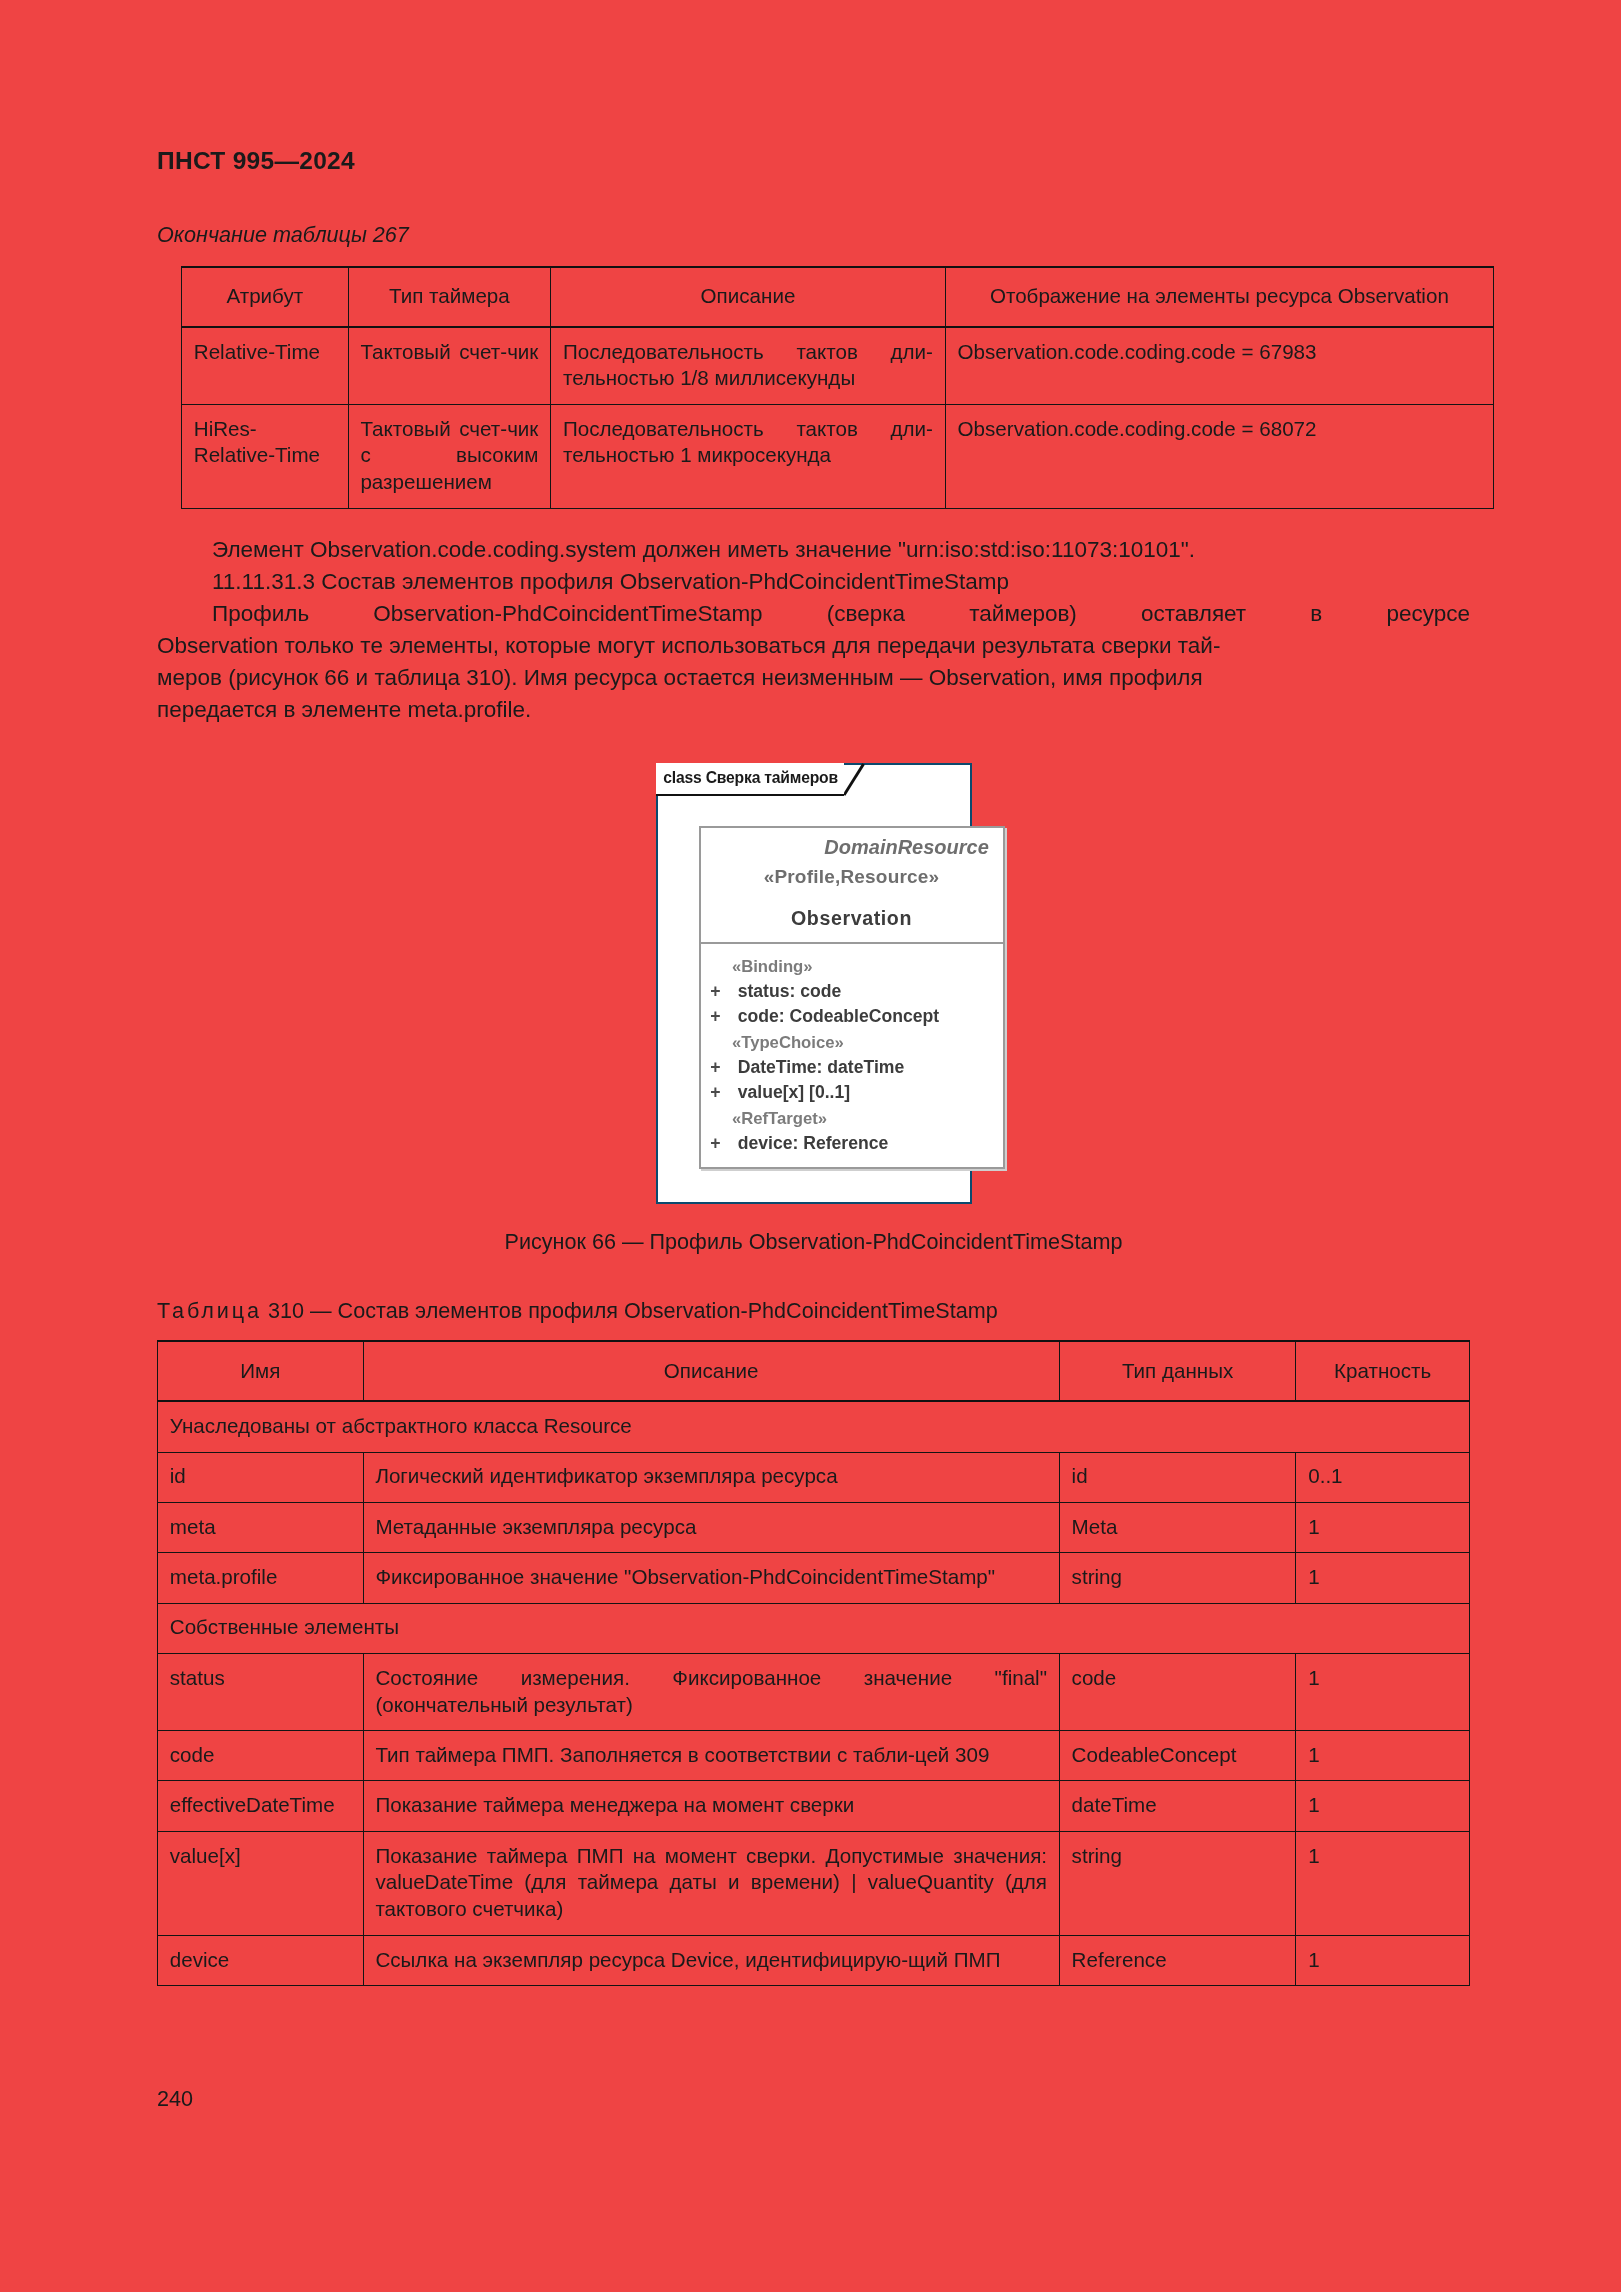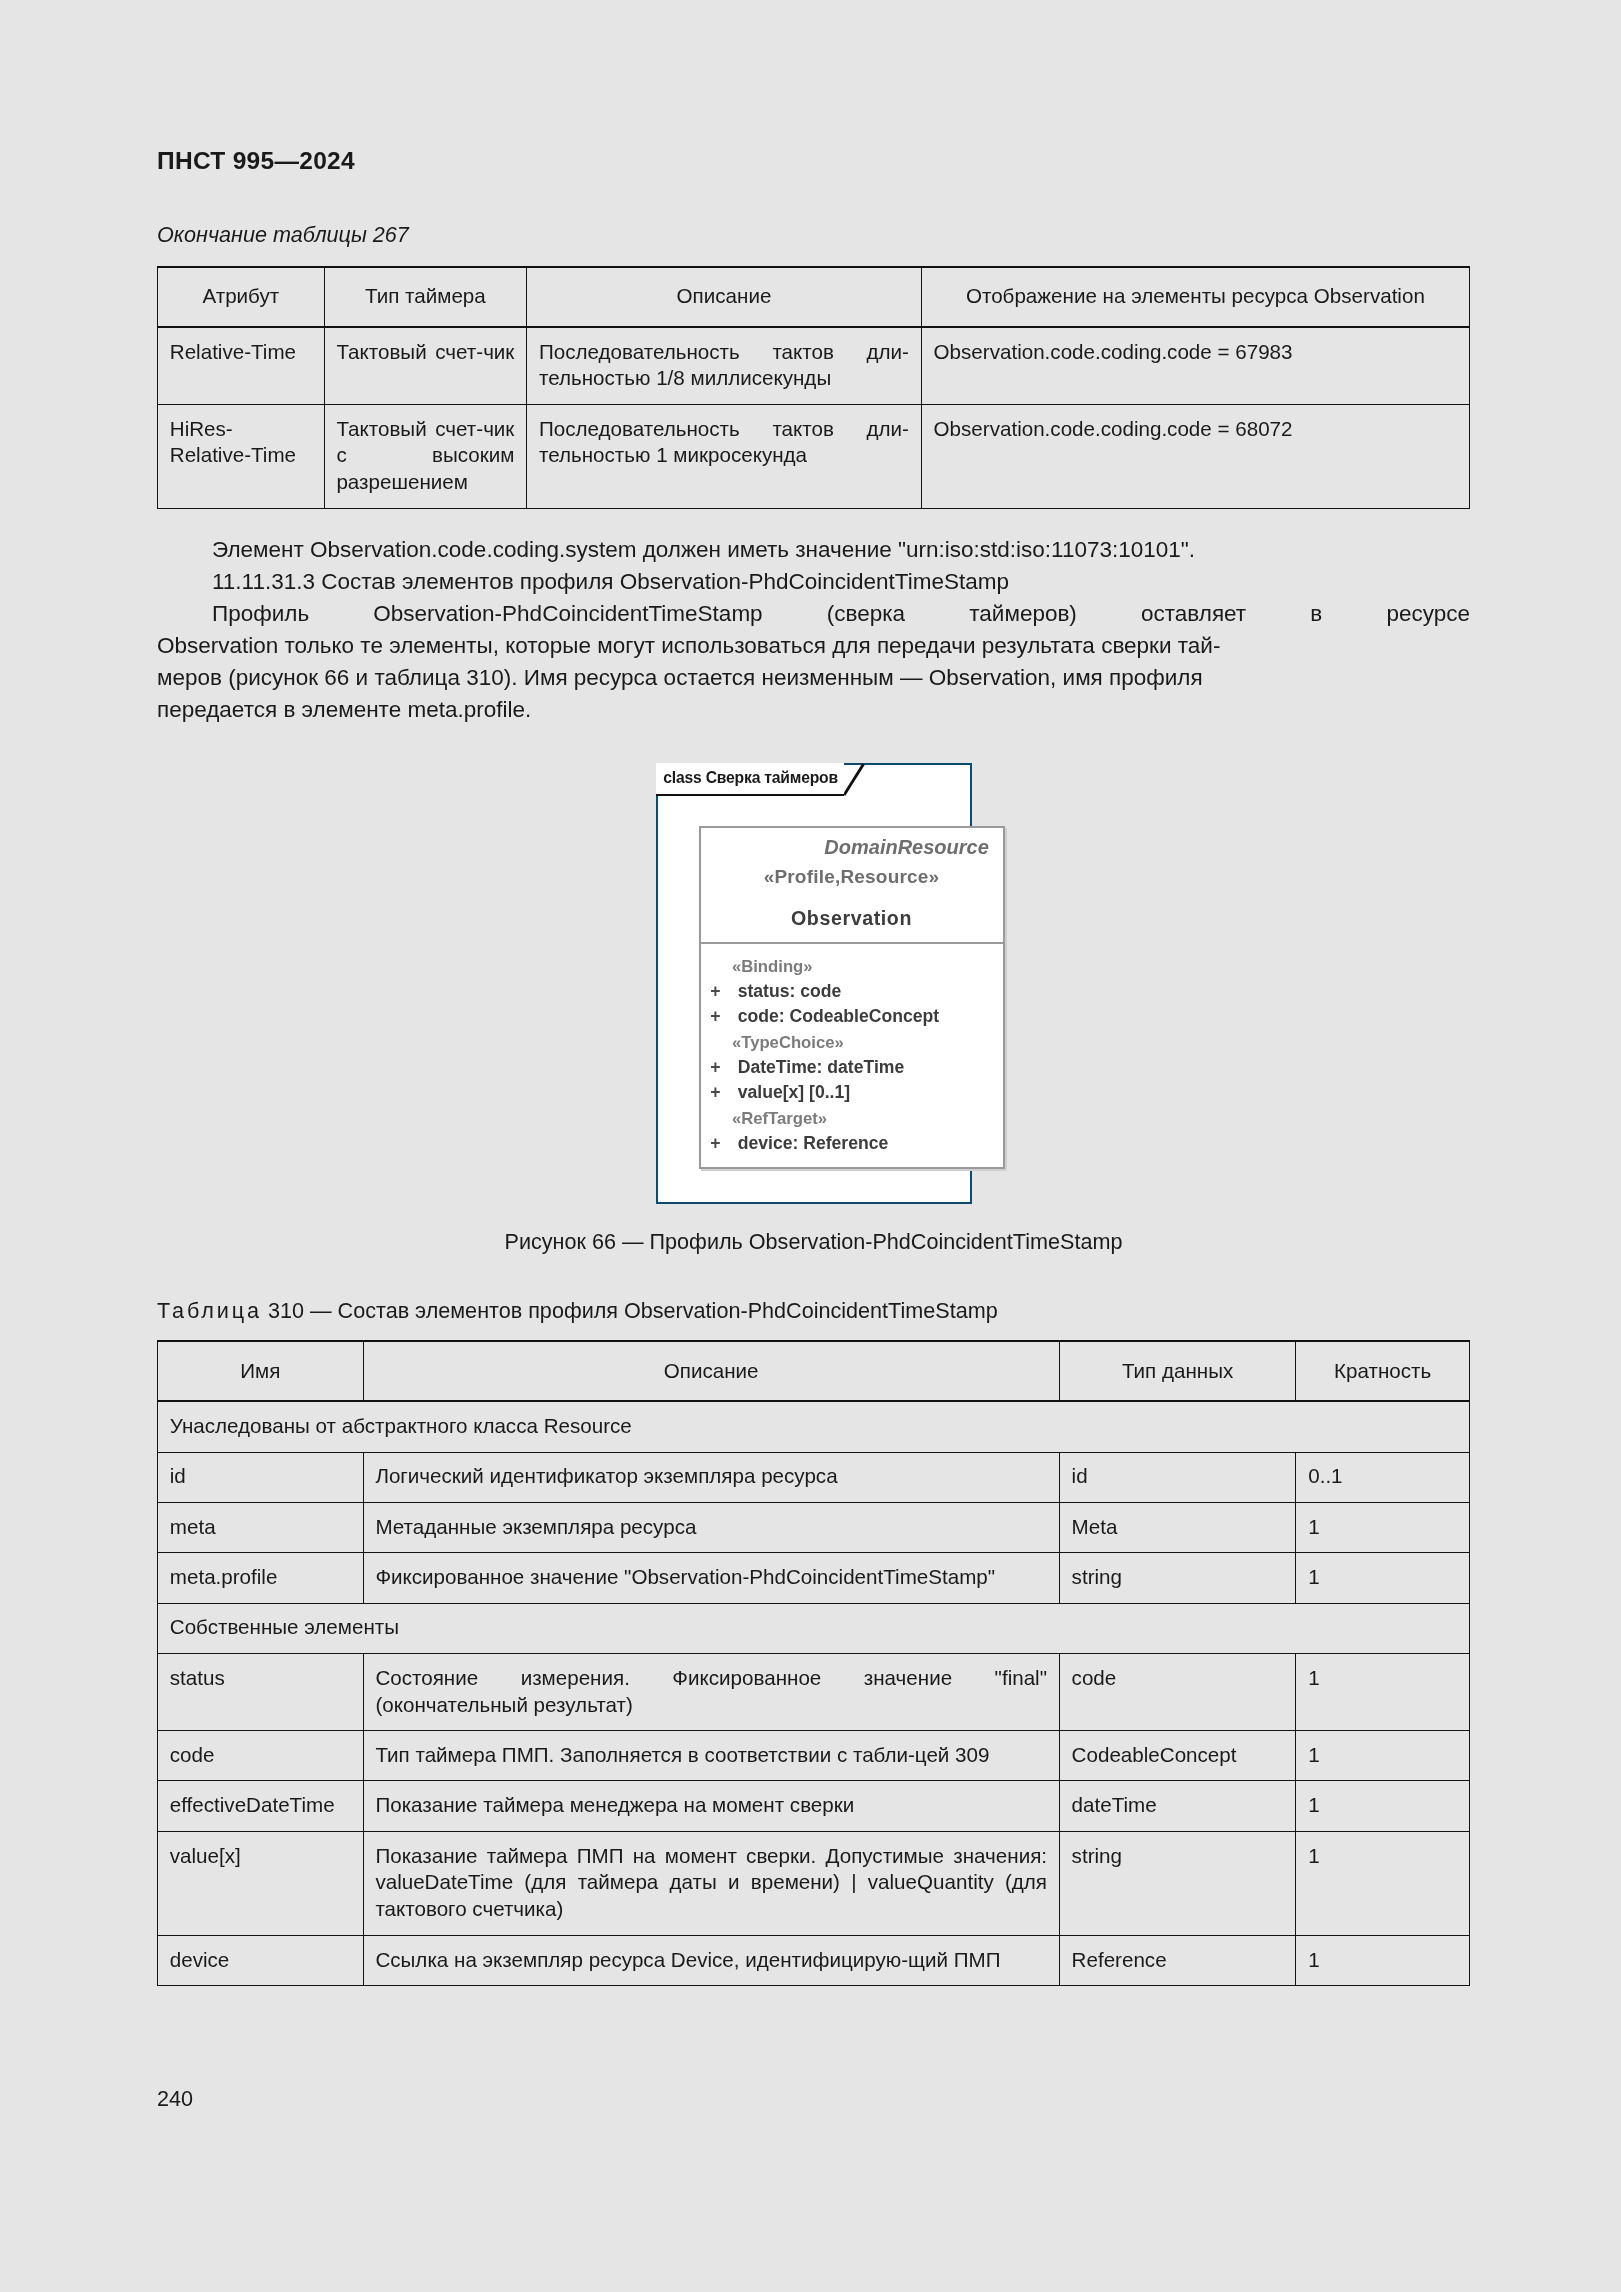--- a/index.html
+++ b/index.html
@@ -9,21 +9,21 @@
   }
   body {
     font-family: "Liberation Sans", sans-serif;
     color: #1a1a1a;
   }
   .page {
     position: relative;
     width: 1621px;
     height: 2293px;
     margin: 0 auto;
-    background: #e5e5e5;
+    background: #ef4444;
     box-sizing: border-box;
     padding: 4px;
     overflow: hidden;
   }
   .content {
     position: absolute;
     left: 157px;
     top: 147px;
     width: 1313px;
   }
@@ -57,20 +57,21 @@
     line-height: 1.30;
   }
   table.doc-table thead th {
     text-align: center;
     vertical-align: middle;
     padding-top: 15.7px;
     padding-bottom: 15.7px;
   }
   table.doc-table.t309 {
     border-top: 2px solid #111;
+    margin-left: 24px;
   }
   table.doc-table.t309 thead th {
     border-bottom: 2px solid #111;
   }
   table.doc-table.t310 {
     border-top: 2px solid #111;
   }
   table.doc-table.t310 thead th {
     border-bottom: 2px solid #111;
   }

